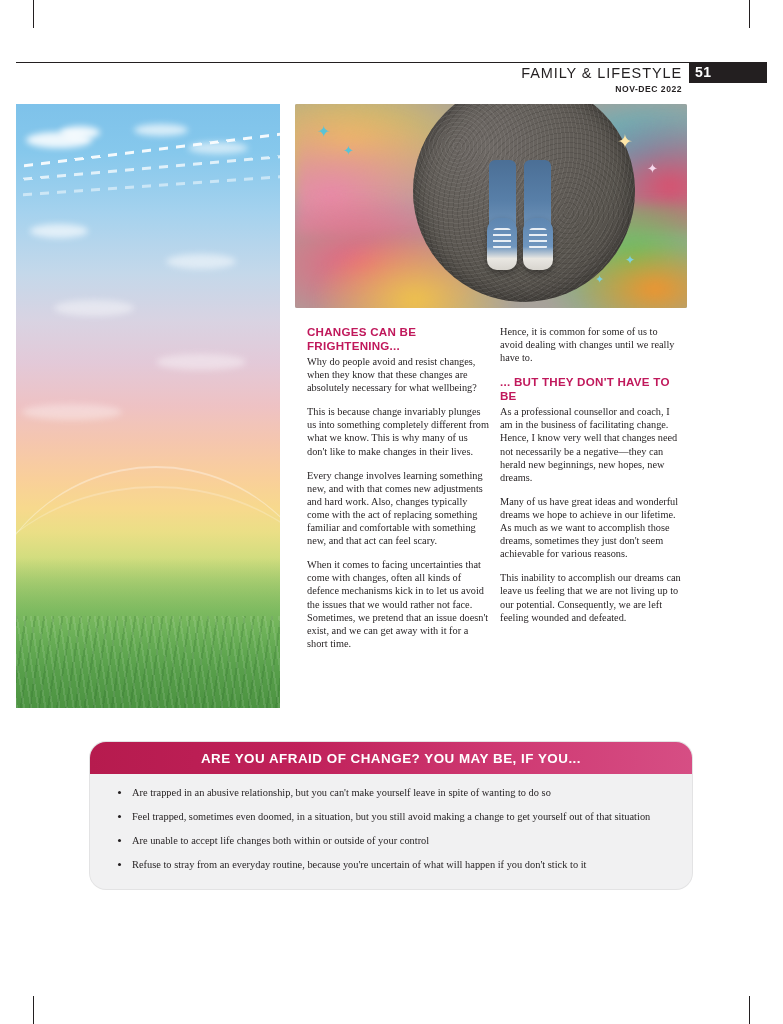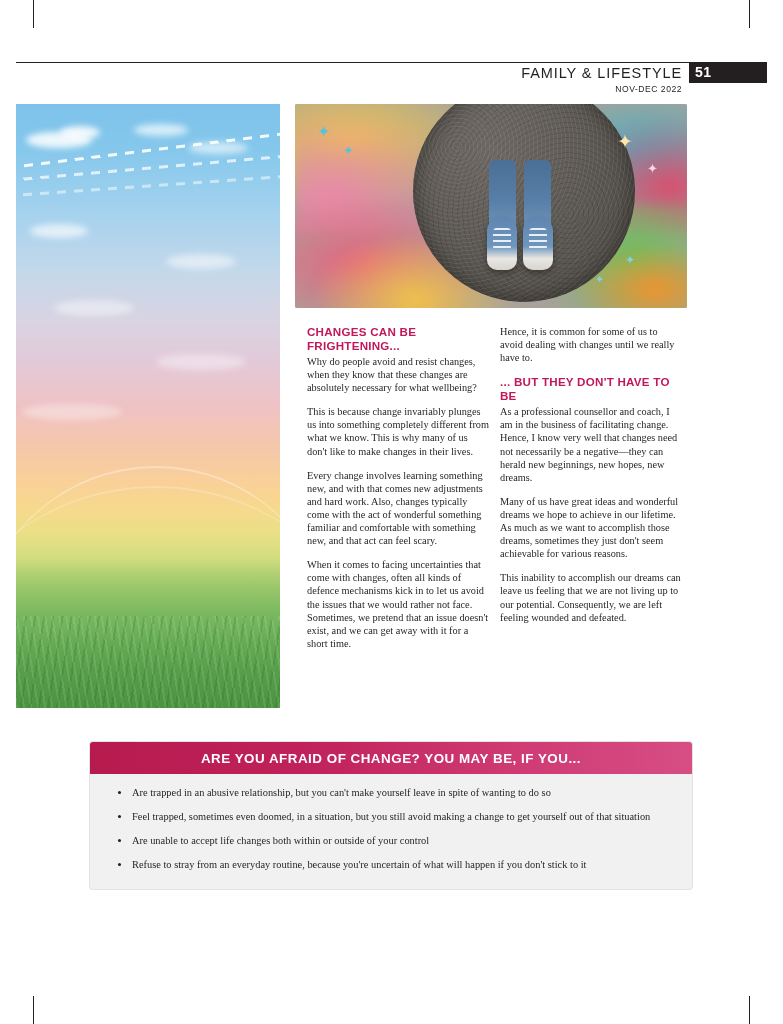--- a/index.html
+++ b/index.html
@@ -51,21 +51,21 @@
     letter-spacing: 0.9px;
     color: #231f20;
     text-align: right;
   }
   .header-date {
     position: absolute;
     right: 101px;
     top: 22px;
     font-family: "Liberation Sans", sans-serif;
     font-size: 8.6px;
-    font-weight: normal;
+    font-weight: bold;
     letter-spacing: 0.5px;
     color: #231f20;
     text-align: right;
   }
   .page-number-box {
     position: absolute;
     left: 689px;
     top: 0px;
     width: 78px;
     height: 21px;
@@ -271,21 +271,21 @@
   .subhead.second { margin-top: 10px; }
   .para { margin: 0 0 11px 0; }
   .para:last-child { margin-bottom: 0; }
 
   
   .callout {
     position: absolute;
     left: 90px;
     top: 742px;
     width: 602px;
-    border-radius: 3px;
+    border-radius: 16px;
     background: #f1f1f2;
     overflow: hidden;
     box-shadow: 0 0 0 1px #e3e3e4;
   }
   .callout-header {
     height: 32px;
     background: linear-gradient(to right, #b61b4e 0%, #c0215a 35%, #cf3a73 70%, #d64e84 100%);
     display: flex;
     align-items: center;
     justify-content: center;
@@ -390,21 +390,21 @@
     <div class="shoe r">
         <div class="lace"></div>
       </div>
   </div>
 </div>
 
 <div class="col col-1">
   <h2 class="subhead">CHANGES CAN BE FRIGHTENING...</h2>
   <p class="para">Why do people avoid and resist changes, when they know that these changes are absolutely necessary for what wellbeing?</p>
   <p class="para">This is because change invariably plunges us into something completely different from what we know. This is why many of us don't like to make changes in their lives.</p>
-  <p class="para">Every change involves learning something new, and with that comes new adjustments and hard work. Also, changes typically come with the act of wonderful something familiar and comfortable with something new, and that act can feel scary.</p>
+  <p class="para">Every change involves learning something new, and with that comes new adjustments and hard work. Also, changes typically come with the act of replacing something familiar and comfortable with something new, and that act can feel scary.</p>
   <p class="para">When it comes to facing uncertainties that come with changes, often all kinds of defence mechanisms kick in to let us avoid the issues that we would rather not face. Sometimes, we pretend that an issue doesn't exist, and we can get away with it for a short time.</p>
 </div>
 
 <div class="col col-2">
   <p class="para">Hence, it is common for some of us to avoid dealing with changes until we really have to.</p>
   <h2 class="subhead second">... BUT THEY DON'T HAVE TO BE</h2>
   <p class="para">As a professional counsellor and coach, I am in the business of facilitating change. Hence, I know very well that changes need not necessarily be a negative—they can herald new beginnings, new hopes, new dreams.</p>
   <p class="para">Many of us have great ideas and wonderful dreams we hope to achieve in our lifetime. As much as we want to accomplish those dreams, sometimes they just don't seem achievable for various reasons.</p>
   <p class="para">This inability to accomplish our dreams can leave us feeling that we are not living up to our potential. Consequently, we are left feeling wounded and defeated.</p>
 </div>

